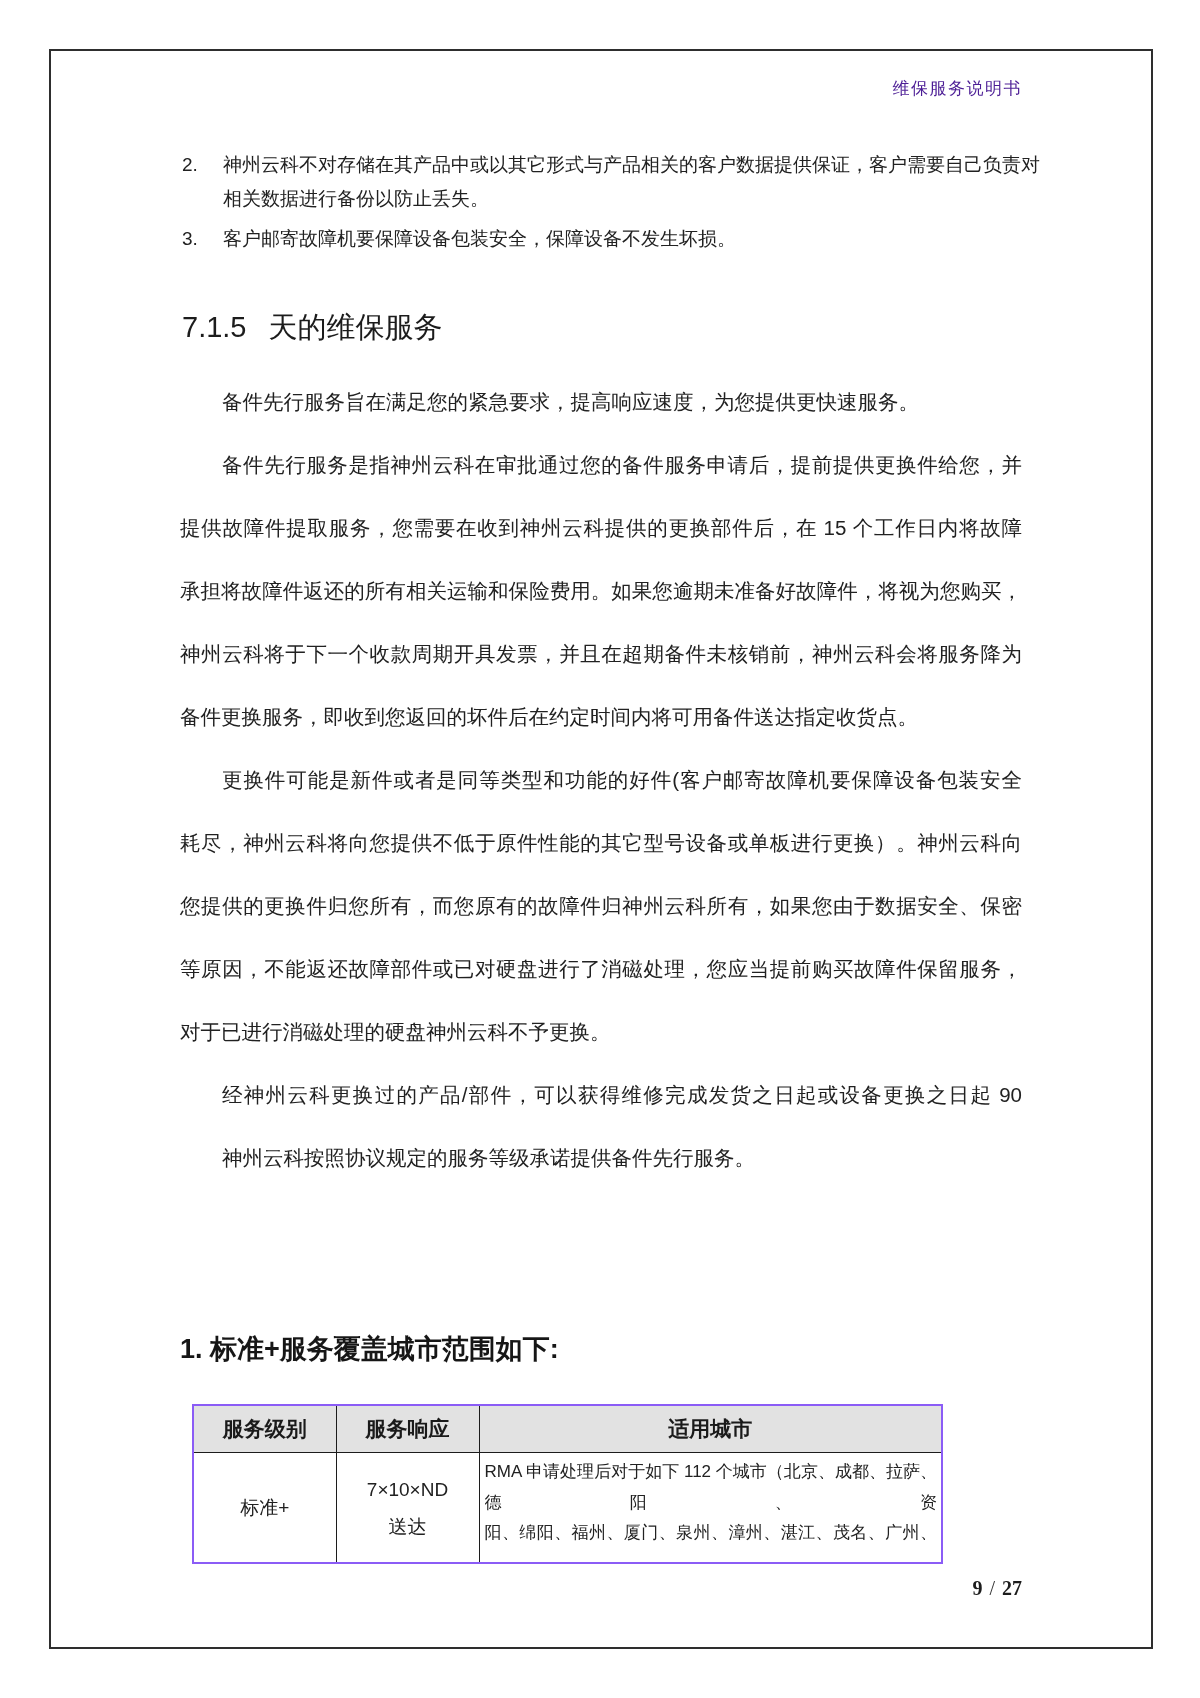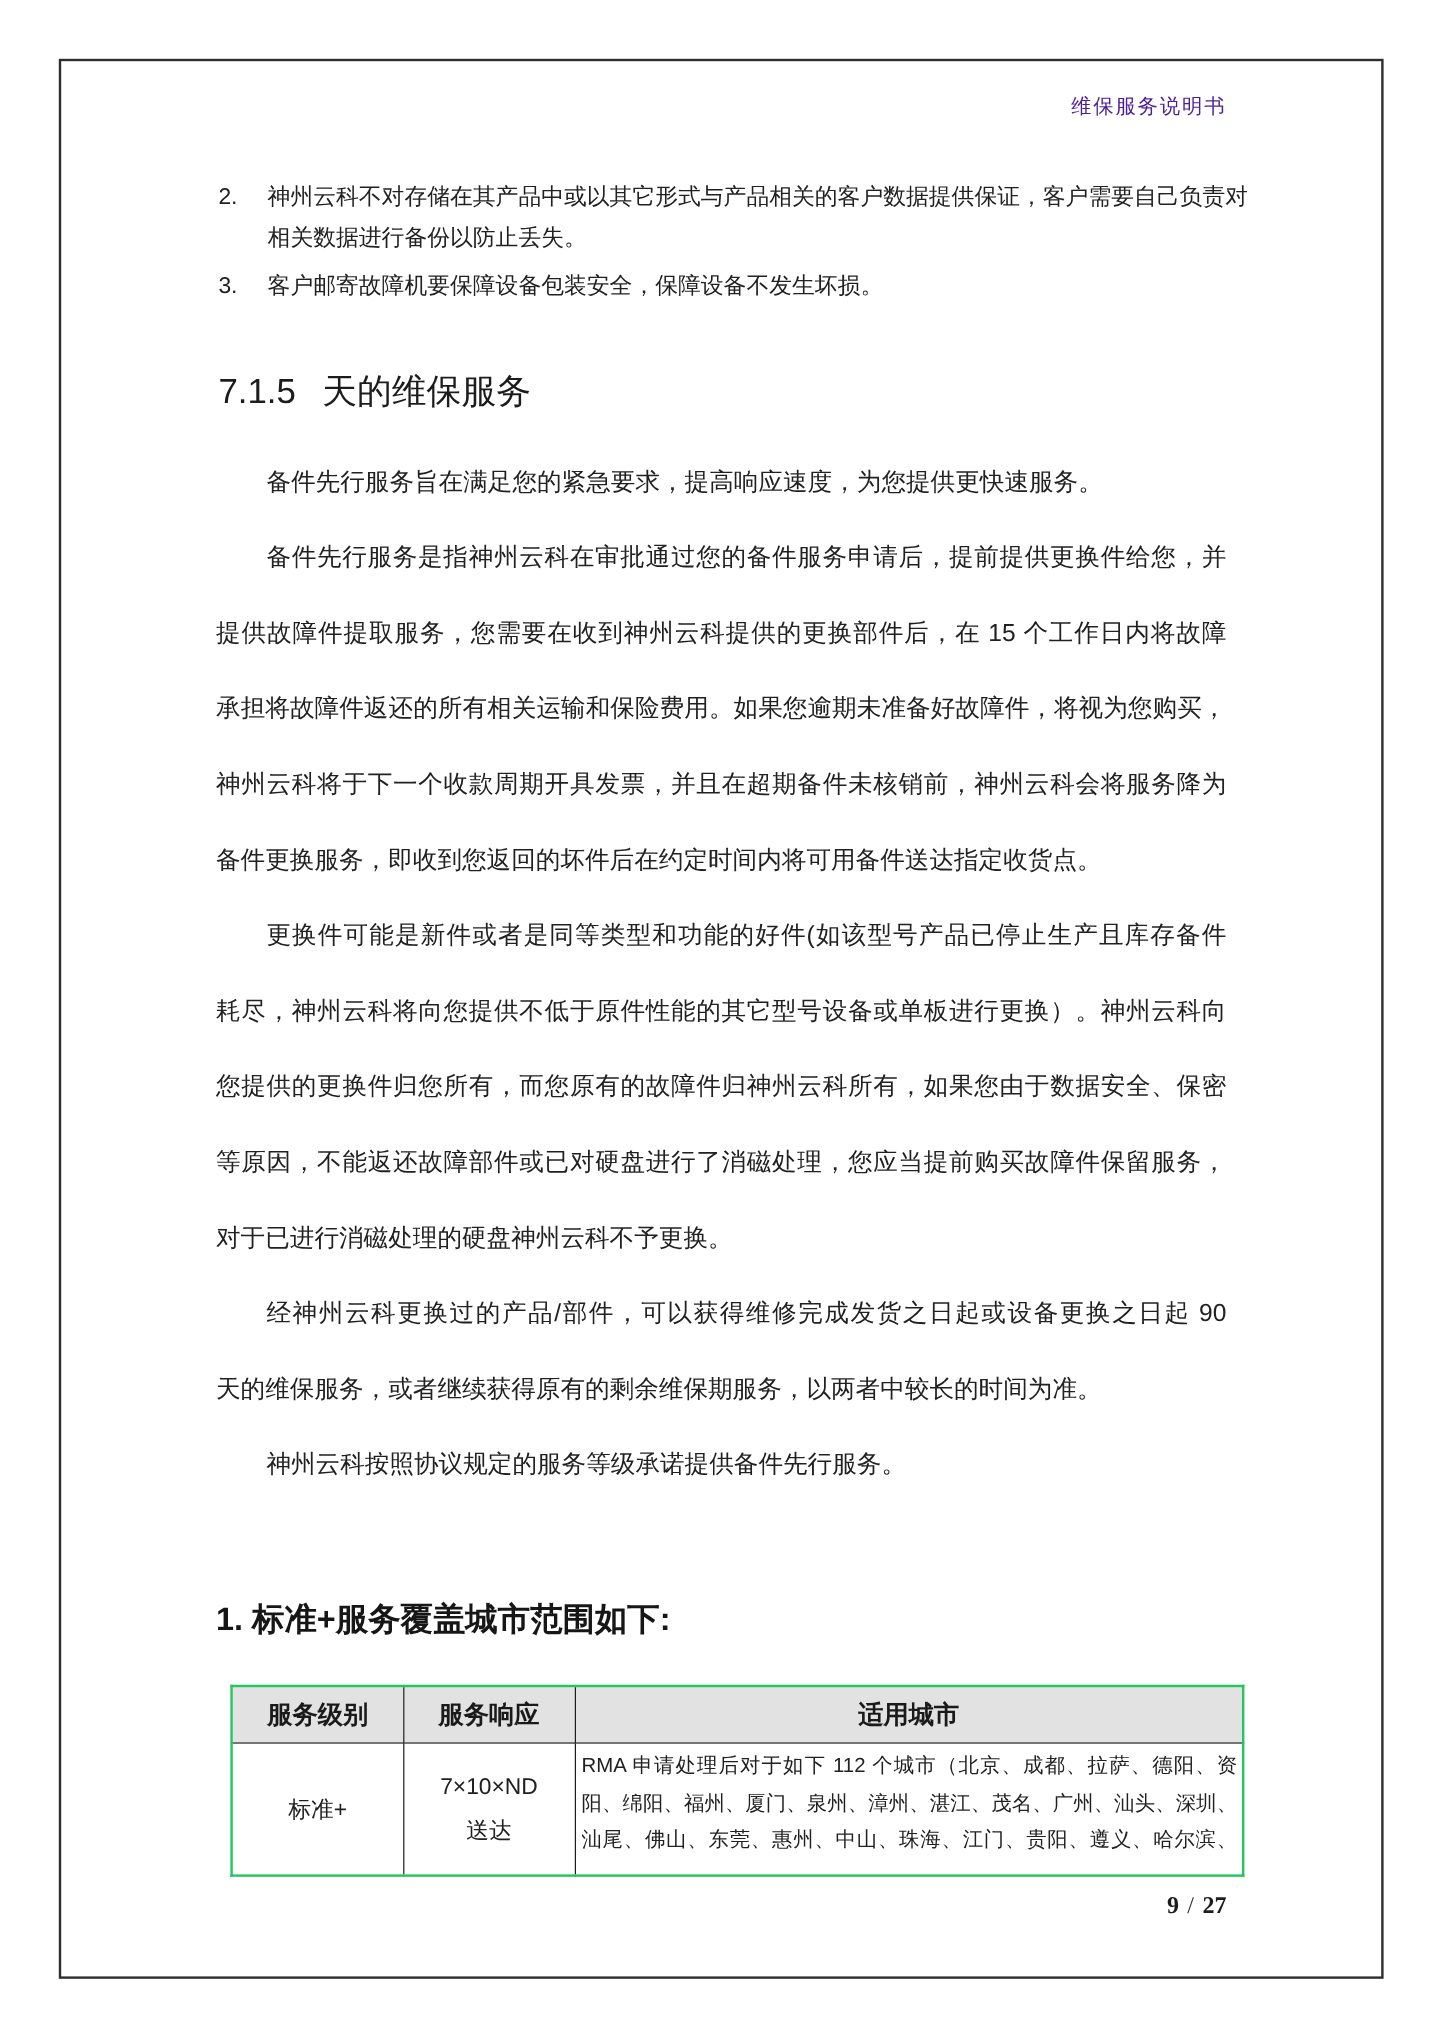--- a/index.html
+++ b/index.html
@@ -44,22 +44,22 @@
   .pline.ind { text-indent: 42px; }
   
   .subheading {
     position: absolute; top: 1332px; left: 180px;
     font-size: 27px; font-weight: bold; line-height: 34px; color: #161616;
     white-space: nowrap;
   }
   
   table.svc {
     position: absolute; top: 1404px; left: 192px;
-    width: 845px; border-collapse: collapse; table-layout: fixed;
-    border: 2px solid #22c55e;
+    width: 751px; border-collapse: collapse; table-layout: fixed;
+    border: 2px solid #8b5cf6;
   }
   table.svc th, table.svc td {
     border: 1.5px solid #1c1c1c;
     padding: 0;
     overflow: hidden;
   }
   table.svc th {
     height: 46px; background: #e2e2e2;
     font-size: 21px; font-weight: bold; color: #1a1a1a;
     text-align: center; vertical-align: middle;
@@ -114,29 +114,28 @@
       <div class="pline ind">备件先行服务旨在满足您的紧急要求，提高响应速度，为您提供更快速服务。</div>
     </div>
     <div class="para">
       <div class="pline j ind">备件先行服务是指神州云科在审批通过您的备件服务申请后，提前提供更换件给您，并</div>
       <div class="pline j">提供故障件提取服务，您需要在收到神州云科提供的更换部件后，在 15 个工作日内将故障</div>
       <div class="pline j">承担将故障件返还的所有相关运输和保险费用。如果您逾期未准备好故障件，将视为您购买，</div>
       <div class="pline j">神州云科将于下一个收款周期开具发票，并且在超期备件未核销前，神州云科会将服务降为</div>
       <div class="pline">备件更换服务，即收到您返回的坏件后在约定时间内将可用备件送达指定收货点。</div>
     </div>
     <div class="para">
-      <div class="pline j ind">更换件可能是新件或者是同等类型和功能的好件(如该型号产品已停止生产且库存备件</div>
+      <div class="pline j ind">更换件可能是新件或者是同等类型和功能的好件(客户邮寄故障机要保障设备包装安全</div>
       <div class="pline j">耗尽，神州云科将向您提供不低于原件性能的其它型号设备或单板进行更换）。神州云科向</div>
       <div class="pline j">您提供的更换件归您所有，而您原有的故障件归神州云科所有，如果您由于数据安全、保密</div>
       <div class="pline j">等原因，不能返还故障部件或已对硬盘进行了消磁处理，您应当提前购买故障件保留服务，</div>
       <div class="pline">对于已进行消磁处理的硬盘神州云科不予更换。</div>
     </div>
     <div class="para">
       <div class="pline j ind">经神州云科更换过的产品/部件，可以获得维修完成发货之日起或设备更换之日起 90</div>
-      <div class="pline">天的维保服务，或者继续获得原有的剩余维保期服务，以两者中较长的时间为准。</div>
     </div>
     <div class="para">
       <div class="pline ind">神州云科按照协议规定的服务等级承诺提供备件先行服务。</div>
     </div>
   </div>
 
 <div class="subheading">1. 标准+服务覆盖城市范围如下:</div>
 
 <table class="svc">
   <colgroup>

